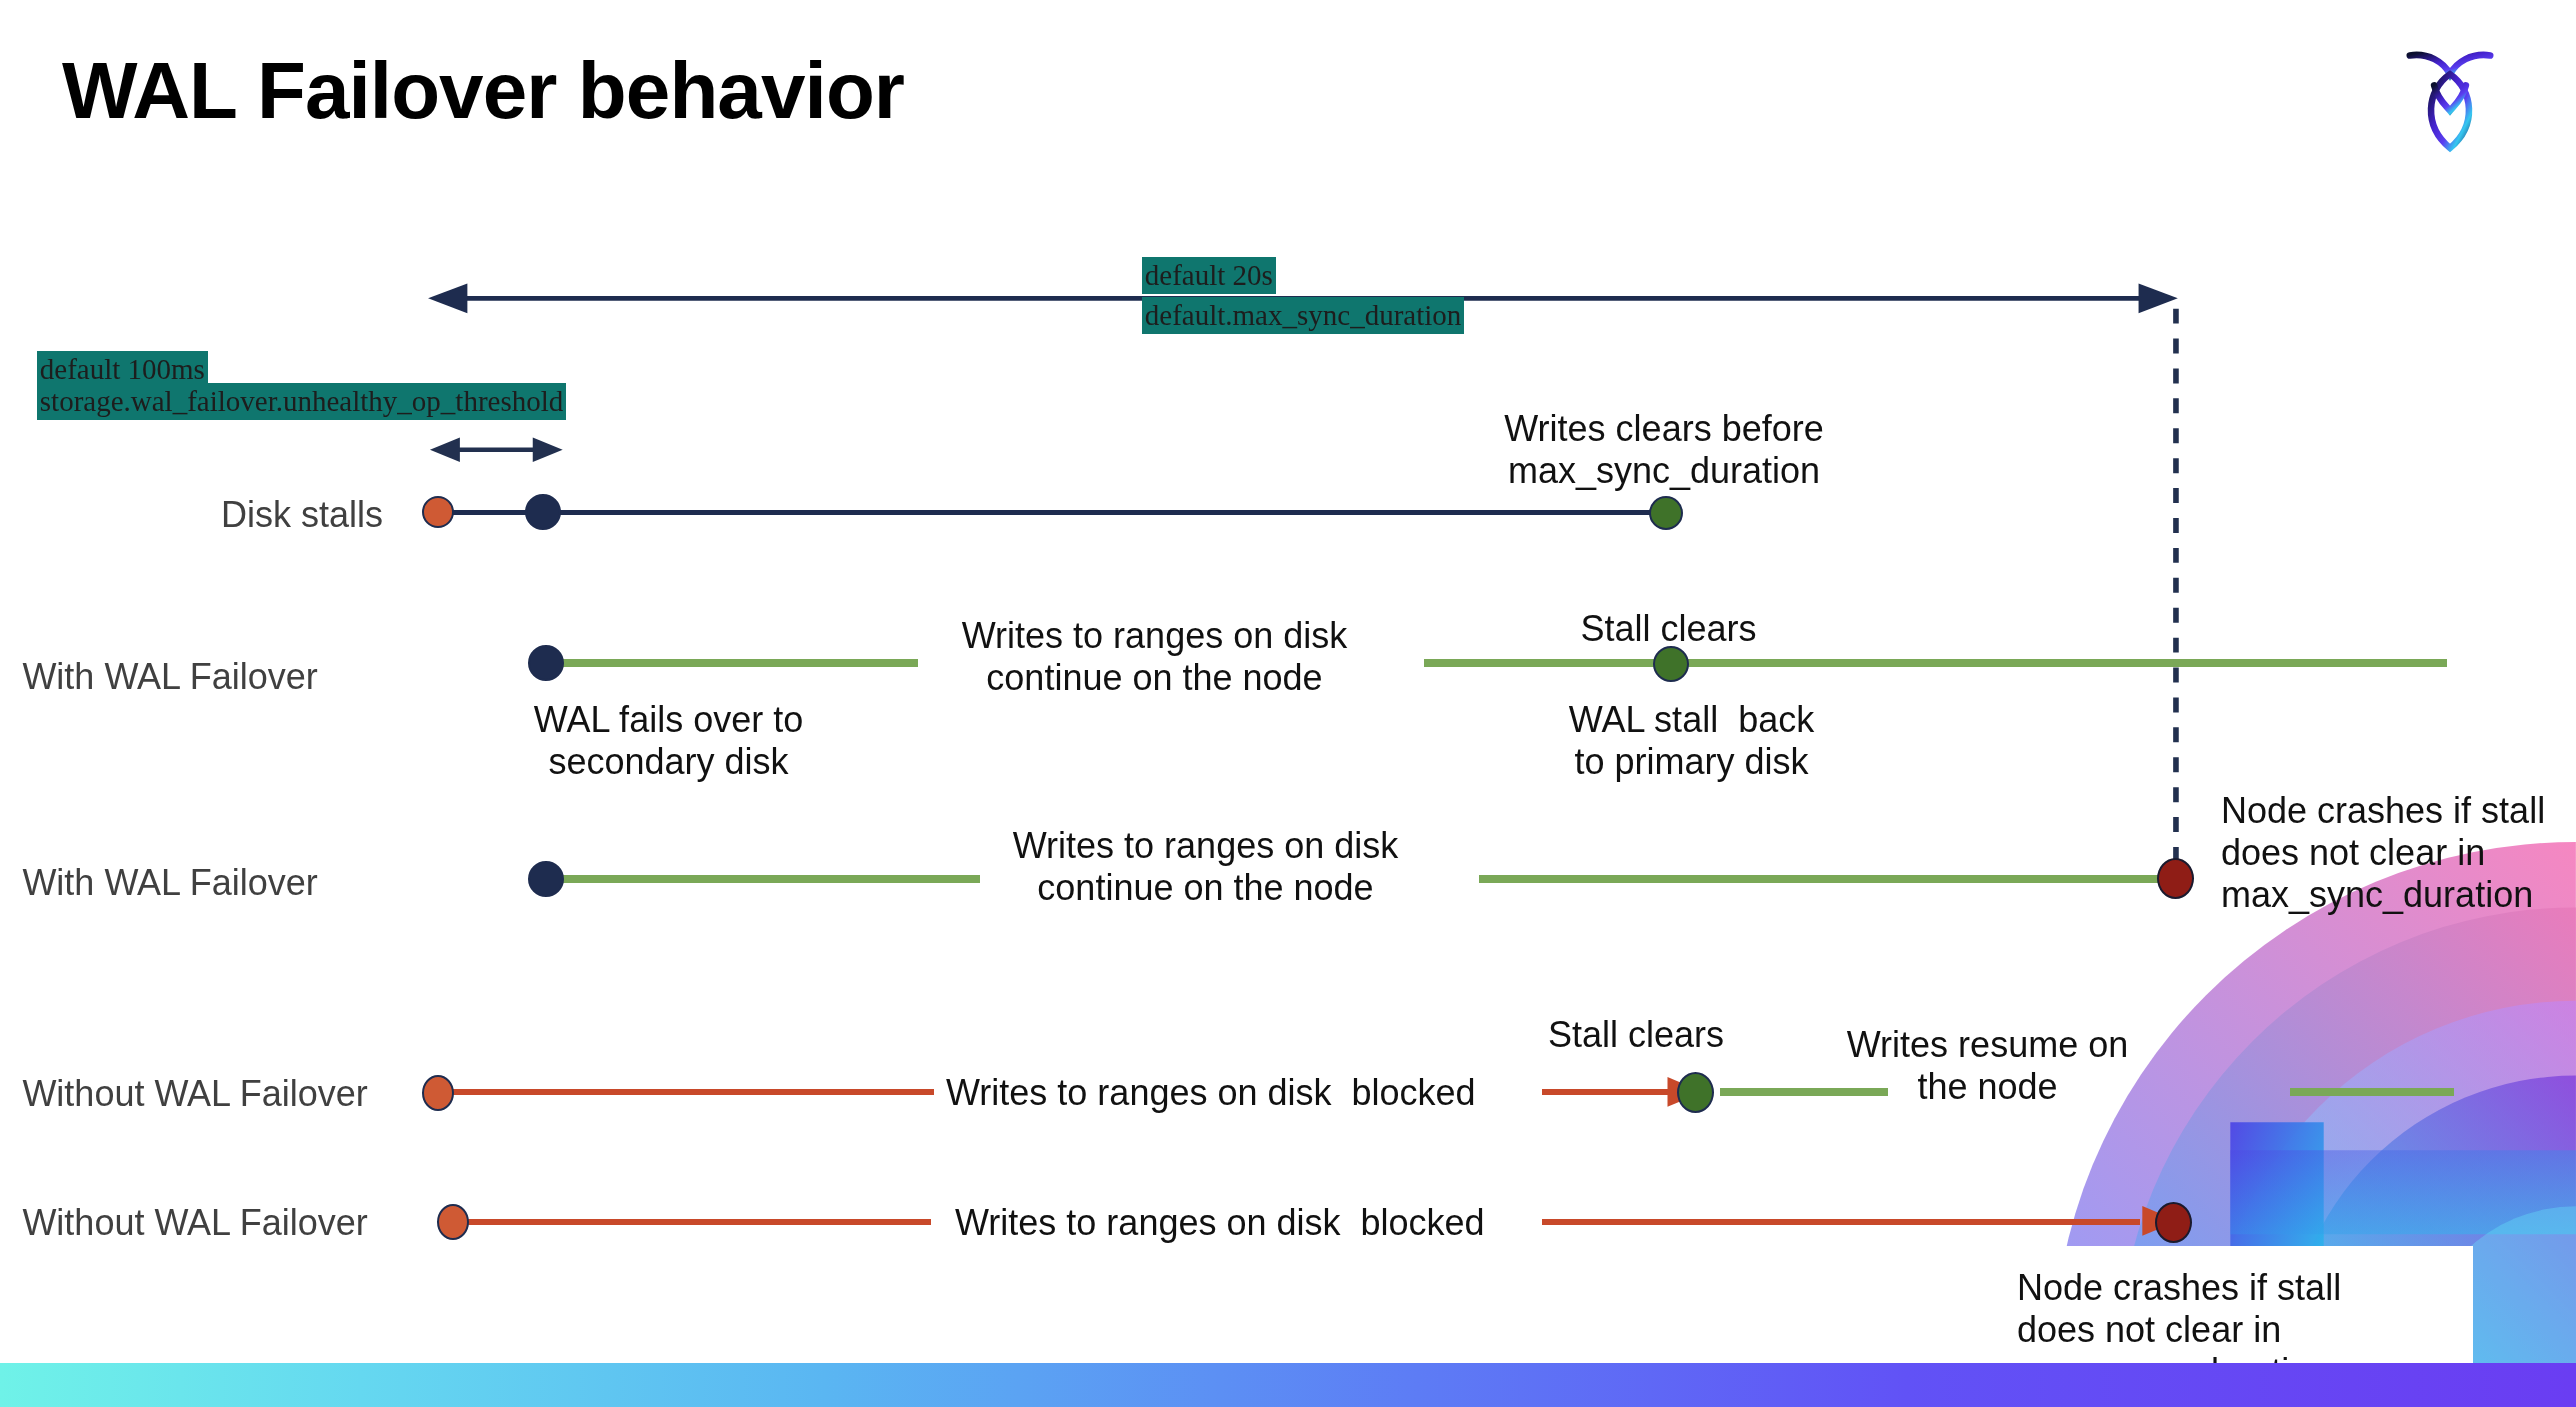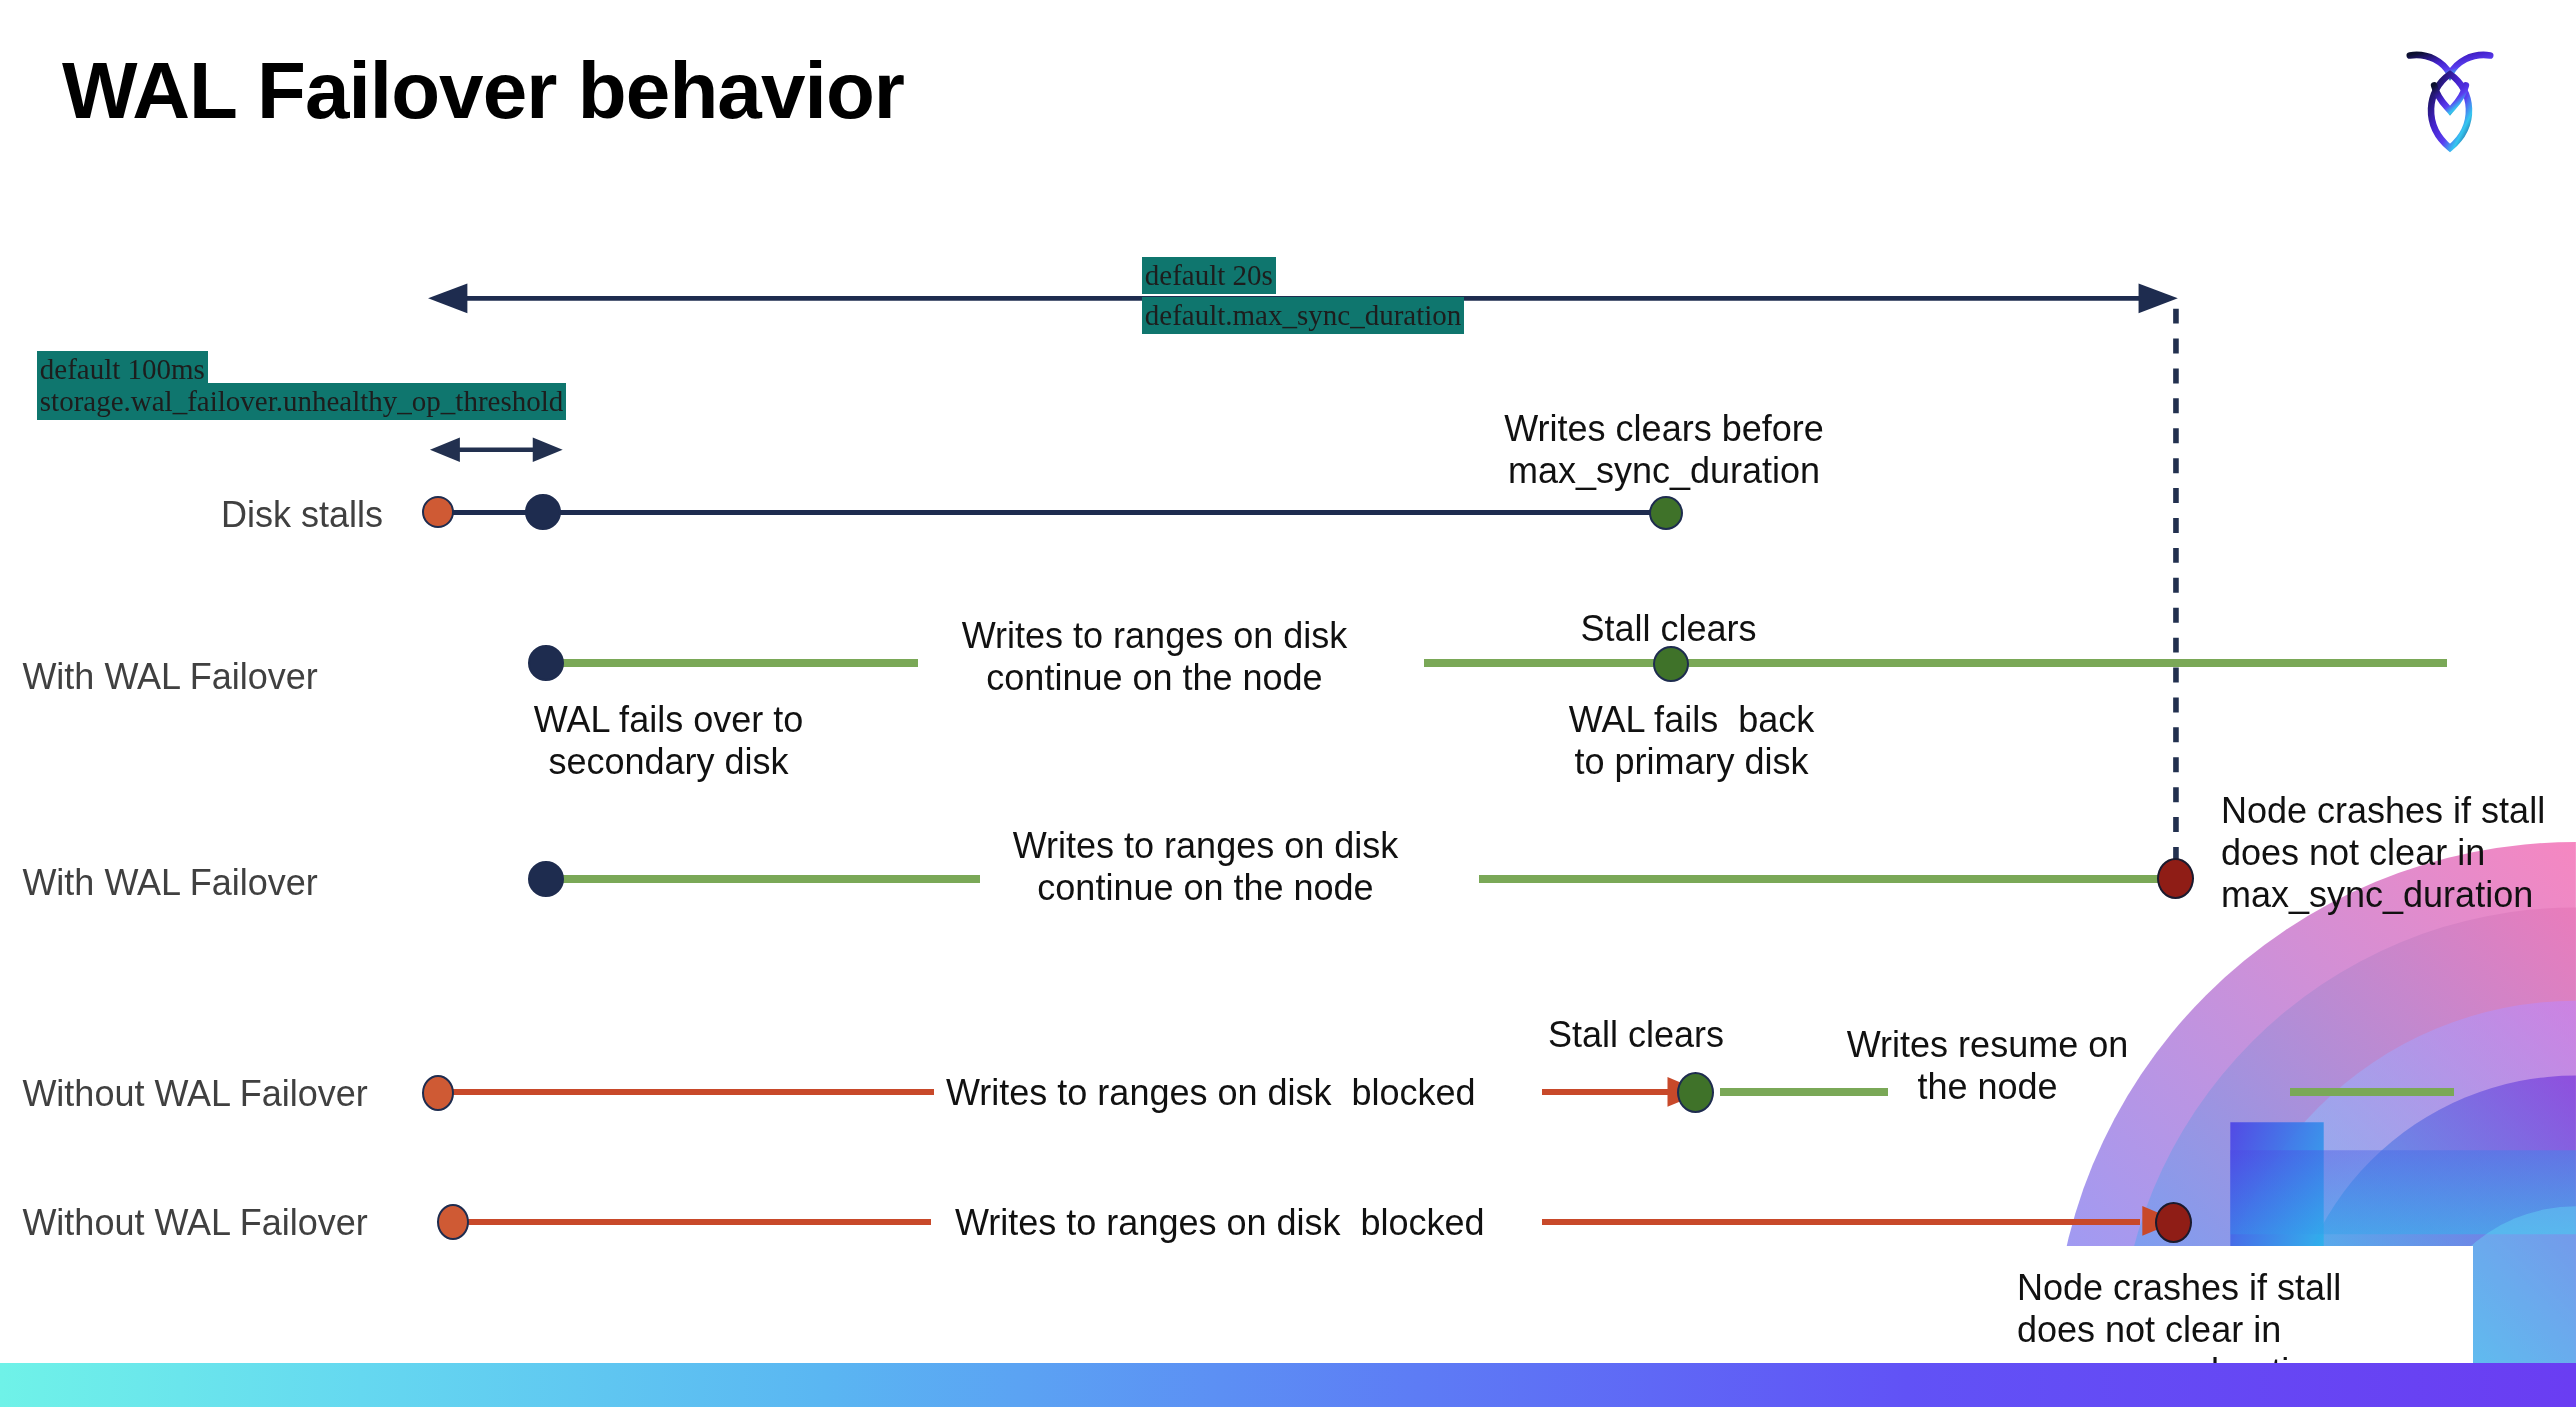--- a/index.html
+++ b/index.html
@@ -188,21 +188,21 @@
   <div class="line green" style="left:544px;top:659px;width:374px;"></div>
   <div class="line green" style="left:1424px;top:659px;width:1023px;"></div>
   <div class="dot navy" style="left:528px;top:645px;width:36px;height:36px;"></div>
   <div class="dot green" style="left:1653px;top:646px;width:36px;height:36px;"></div>
 
   <div class="lbl center" style="left:944px;top:615px;width:421px;">Writes to ranges on disk
 continue on the node</div>
   <div class="lbl center" style="left:1533px;top:608px;width:271px;">Stall clears</div>
   <div class="lbl center" style="left:479px;top:699px;width:379px;">WAL fails over to
 secondary disk</div>
-  <div class="lbl center" style="left:1542px;top:699px;width:299px;">WAL fails  back
+  <div class="lbl center" style="left:1542px;top:699px;width:299px;">WAL stall  back
 to primary disk</div>
 
   <div class="rowlabel" style="left:22.4px;top:862px;">With WAL Failover</div>
   <div class="line green" style="left:544px;top:875px;width:436px;"></div>
   <div class="line green" style="left:1479px;top:875px;width:692px;"></div>
   <div class="dot navy" style="left:528px;top:861px;width:36px;height:36px;"></div>
   <div class="dot darkred" style="left:2157px;top:858px;width:37px;height:41px;"></div>
 
   <div class="lbl center" style="left:1000px;top:825px;width:411px;">Writes to ranges on disk
 continue on the node</div>

